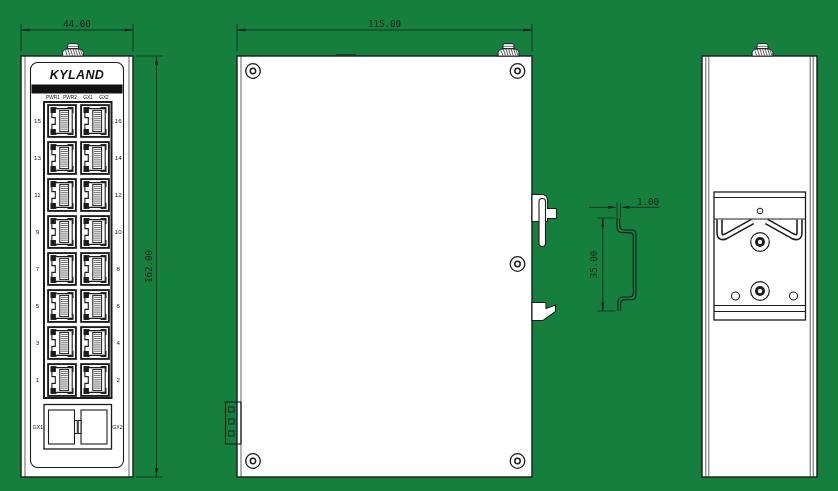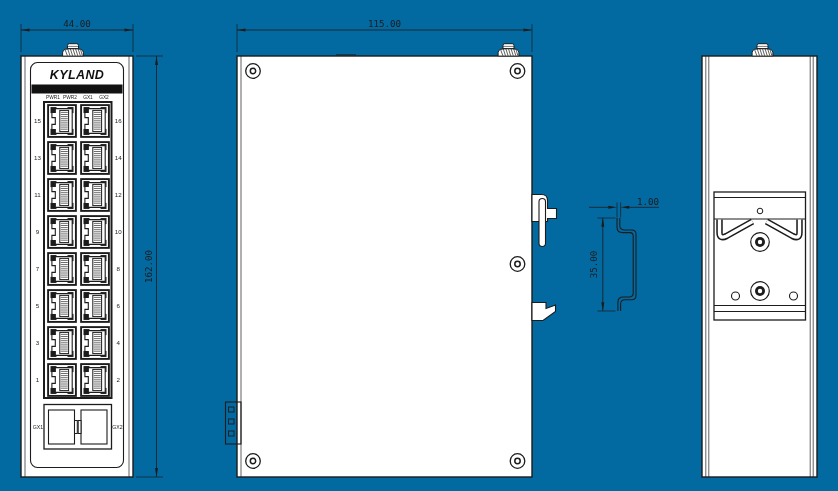--- a/index.html
+++ b/index.html
@@ -1,17 +1,17 @@
 <!DOCTYPE html>
 <html><head>
 <meta charset="utf-8">
 <style>
   *{box-sizing:border-box}
   html,body{margin:0;padding:0;background:#ffffff}
-  .stage{position:relative;width:838px;height:491px;background:#0369a1;overflow:hidden}
+  .stage{position:relative;width:838px;height:491px;background:#15803d;overflow:hidden}
   svg{display:block}
   .dim-text{font:9.2px "DejaVu Sans Mono", monospace; fill:#1c1c1c}
   .port-num{font:6.2px "Liberation Sans", sans-serif; fill:#1c1c1c}
   .led-label{font:4.8px "Liberation Sans", sans-serif; fill:#1c1c1c}
   .sfp-label{font:5.2px "Liberation Sans", sans-serif; fill:#1c1c1c}
   .logo-text{font:italic 900 12.5px "Liberation Sans", sans-serif; letter-spacing:.4px; fill:#101010}
 </style>
 </head>
 <body>
 

